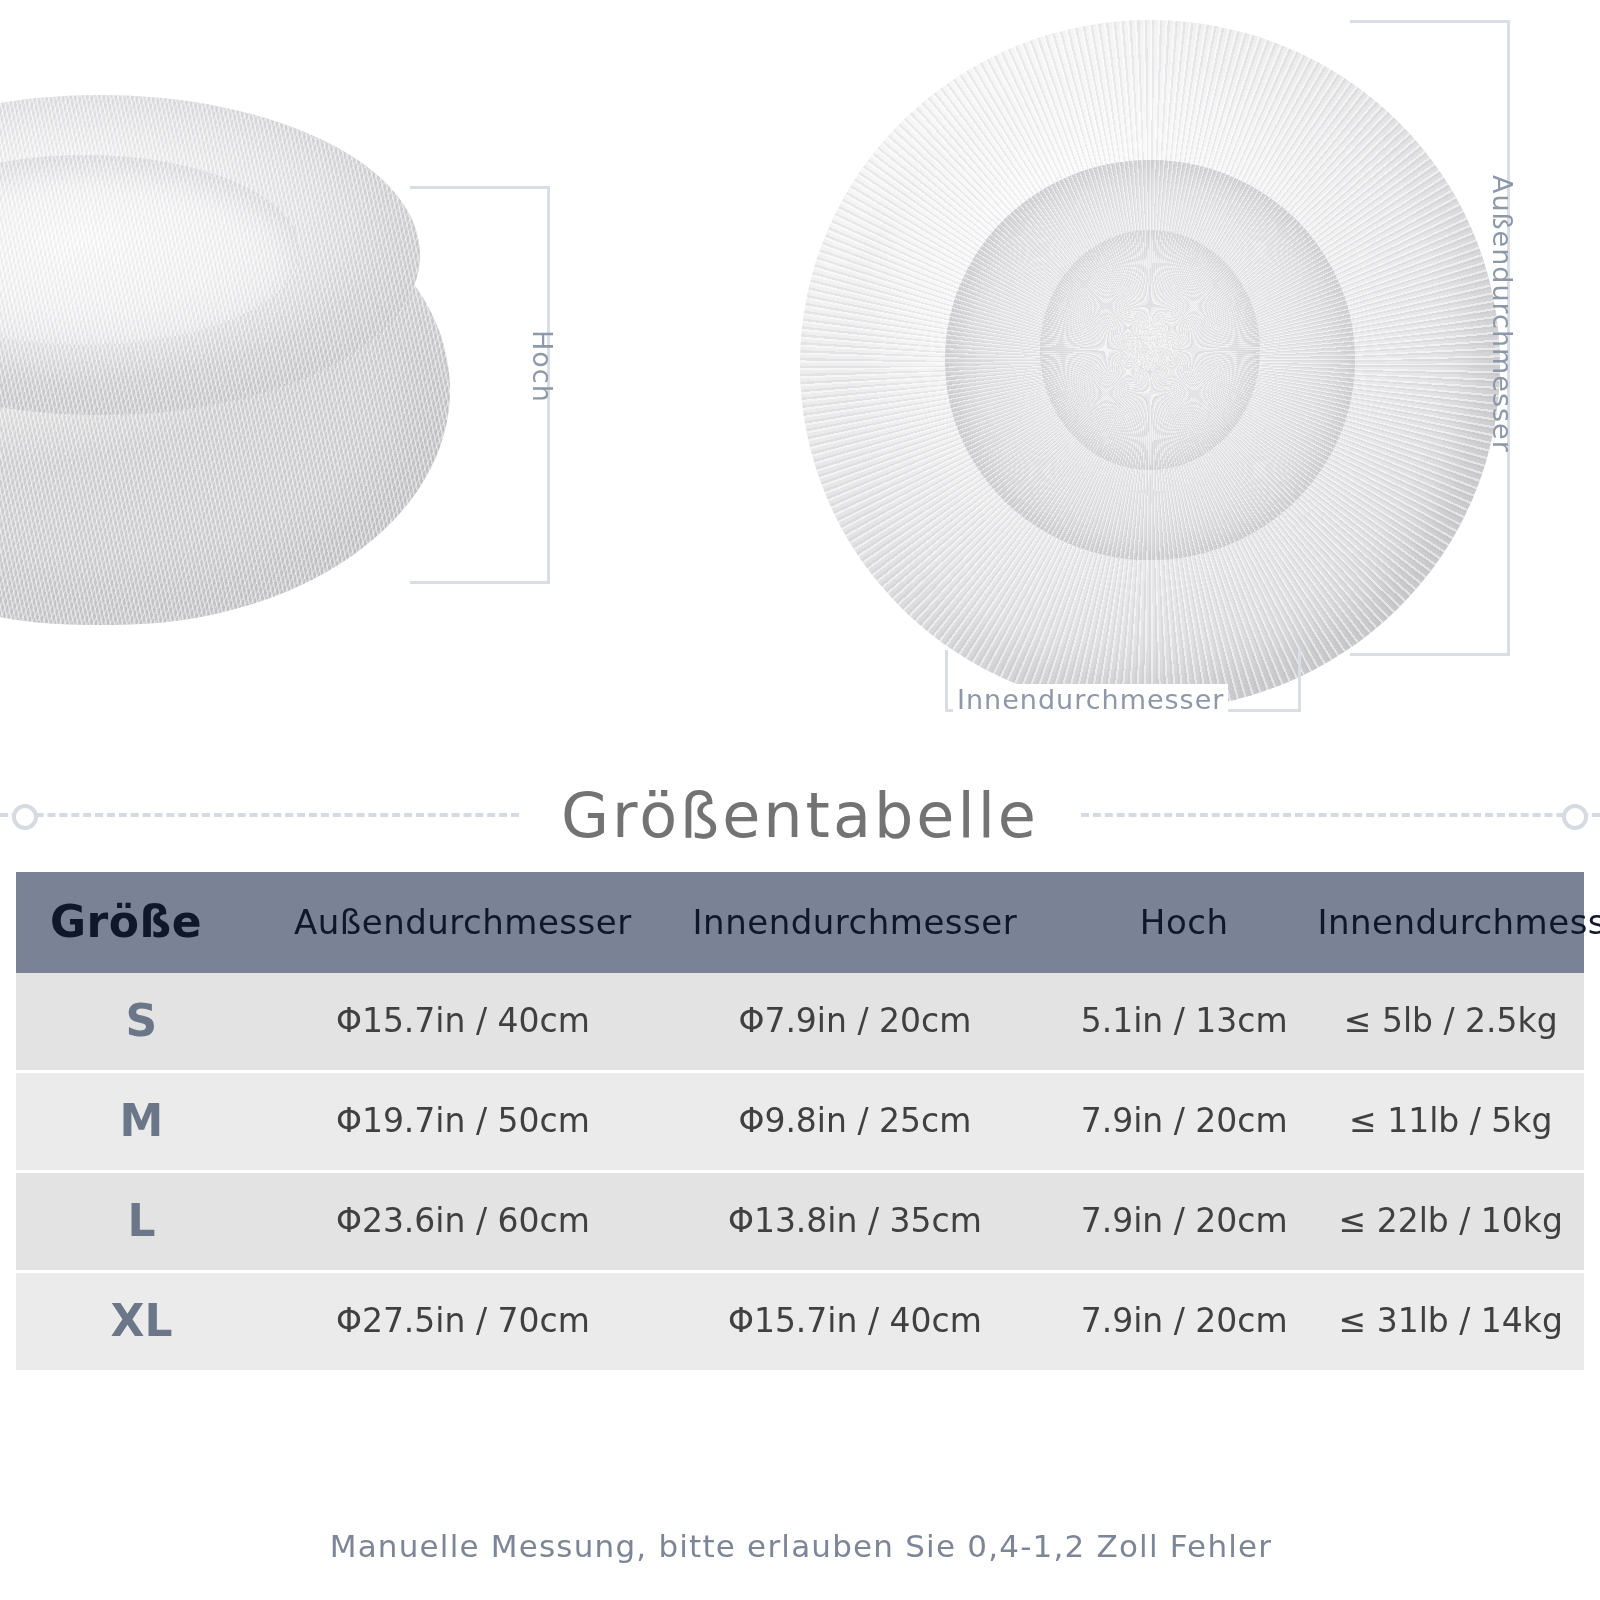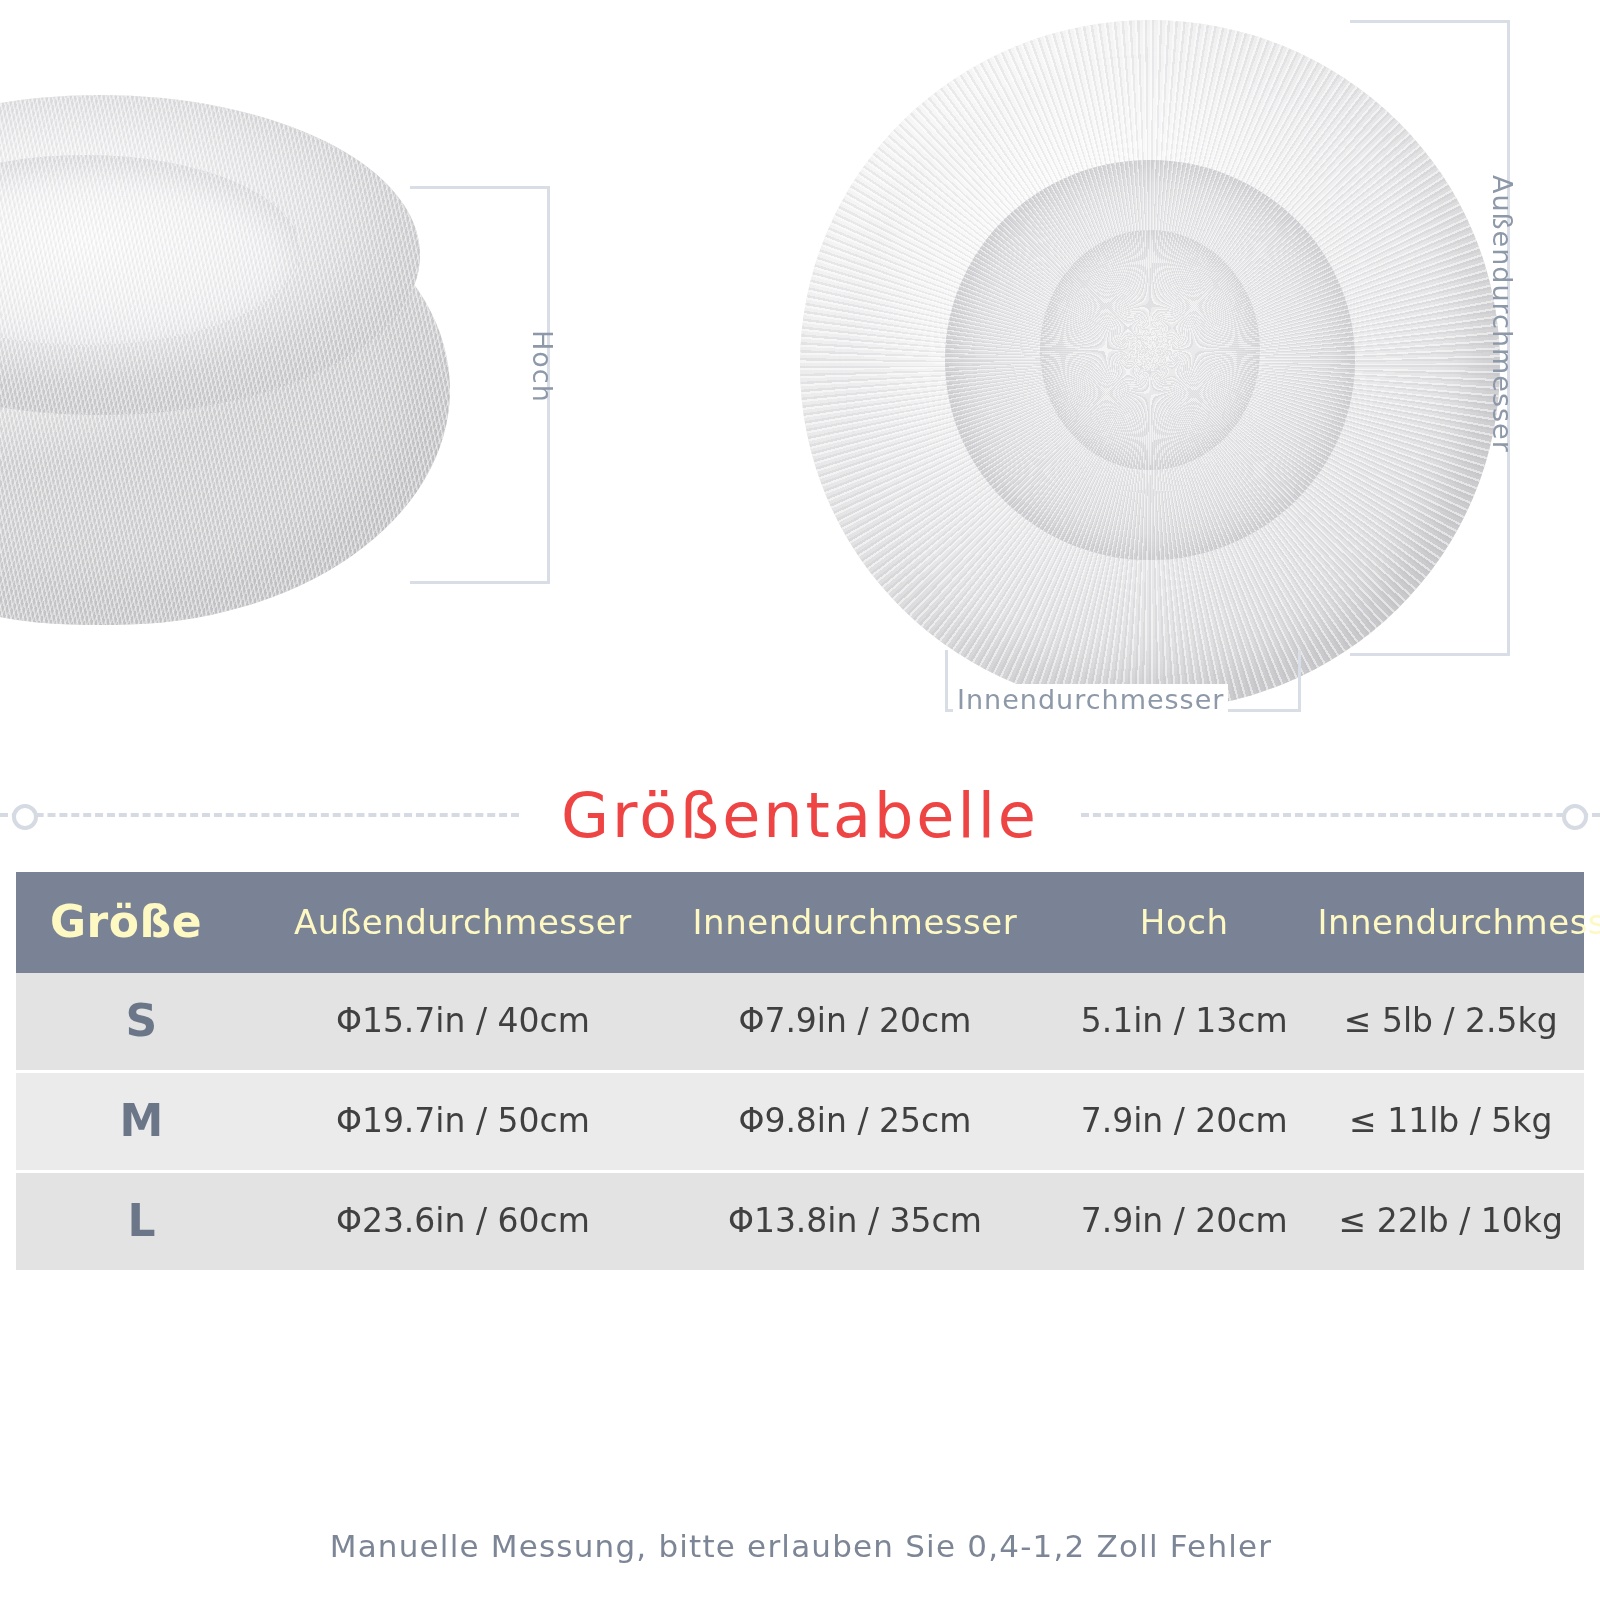--- a/index.html
+++ b/index.html
@@ -153,21 +153,21 @@
     position: absolute;
     left: 0;
     top: 760px;
     width: 1600px;
     height: 110px;
     display: flex;
     align-items: center;
     justify-content: center;
   }
   .title-text {
-    color: #ef4444;
+    color: #737373;
     font-size: 62px;
     letter-spacing: 3px;
     padding: 0 26px;
     font-family: "DejaVu Sans", sans-serif;
   }
   .dash-line {
     flex: 1;
     height: 0;
     border-top: 4px dashed #d6dbe3;
     position: relative;
@@ -190,21 +190,21 @@
   .size-table {
     position: absolute;
     left: 16px;
     top: 872px;
     width: 1568px;
     border-collapse: collapse;
     table-layout: fixed;
   }
   .size-table th {
     background: #7a8396;
-    color: #fef9c3;
+    color: #0f172a;
     font-size: 34px;
     font-weight: normal;
     padding: 24px 0 26px 0;
     text-align: center;
     letter-spacing: 0.5px;
   }
   .size-table th.col-size {
     font-size: 44px;
     font-weight: bold;
     text-align: left;
@@ -325,16 +325,23 @@
       <td>7.9in / 20cm</td>
       <td>≤ 11lb / 5kg</td>
     </tr>
     <tr>
       <td class="cell-size">L</td>
       <td>Φ23.6in / 60cm</td>
       <td>Φ13.8in / 35cm</td>
       <td>7.9in / 20cm</td>
       <td>≤ 22lb / 10kg</td>
     </tr>
+    <tr>
+      <td class="cell-size">XL</td>
+      <td>Φ27.5in / 70cm</td>
+      <td>Φ15.7in / 40cm</td>
+      <td>7.9in / 20cm</td>
+      <td>≤ 31lb / 14kg</td>
+    </tr>
   </tbody>
 </table>
 
 <div class="footnote">Manuelle Messung, bitte erlauben Sie 0,4-1,2 Zoll Fehler</div>
 
 </body></html>

